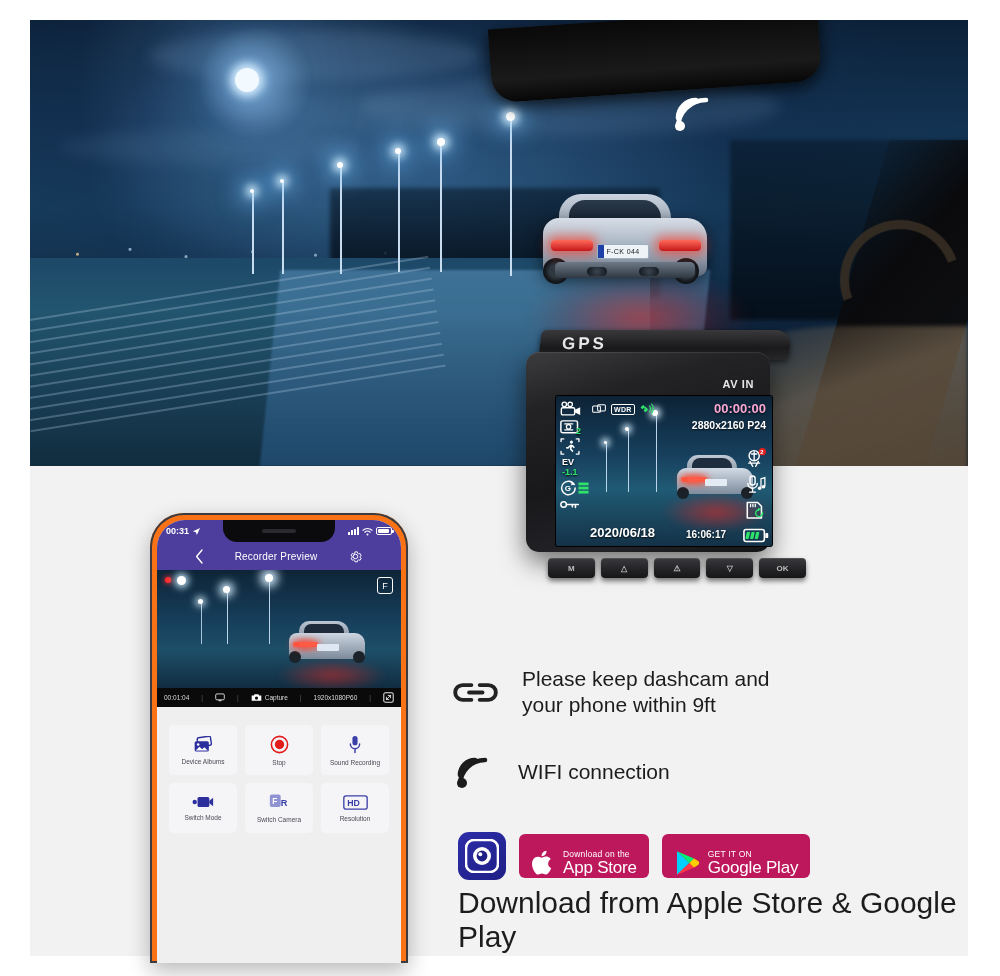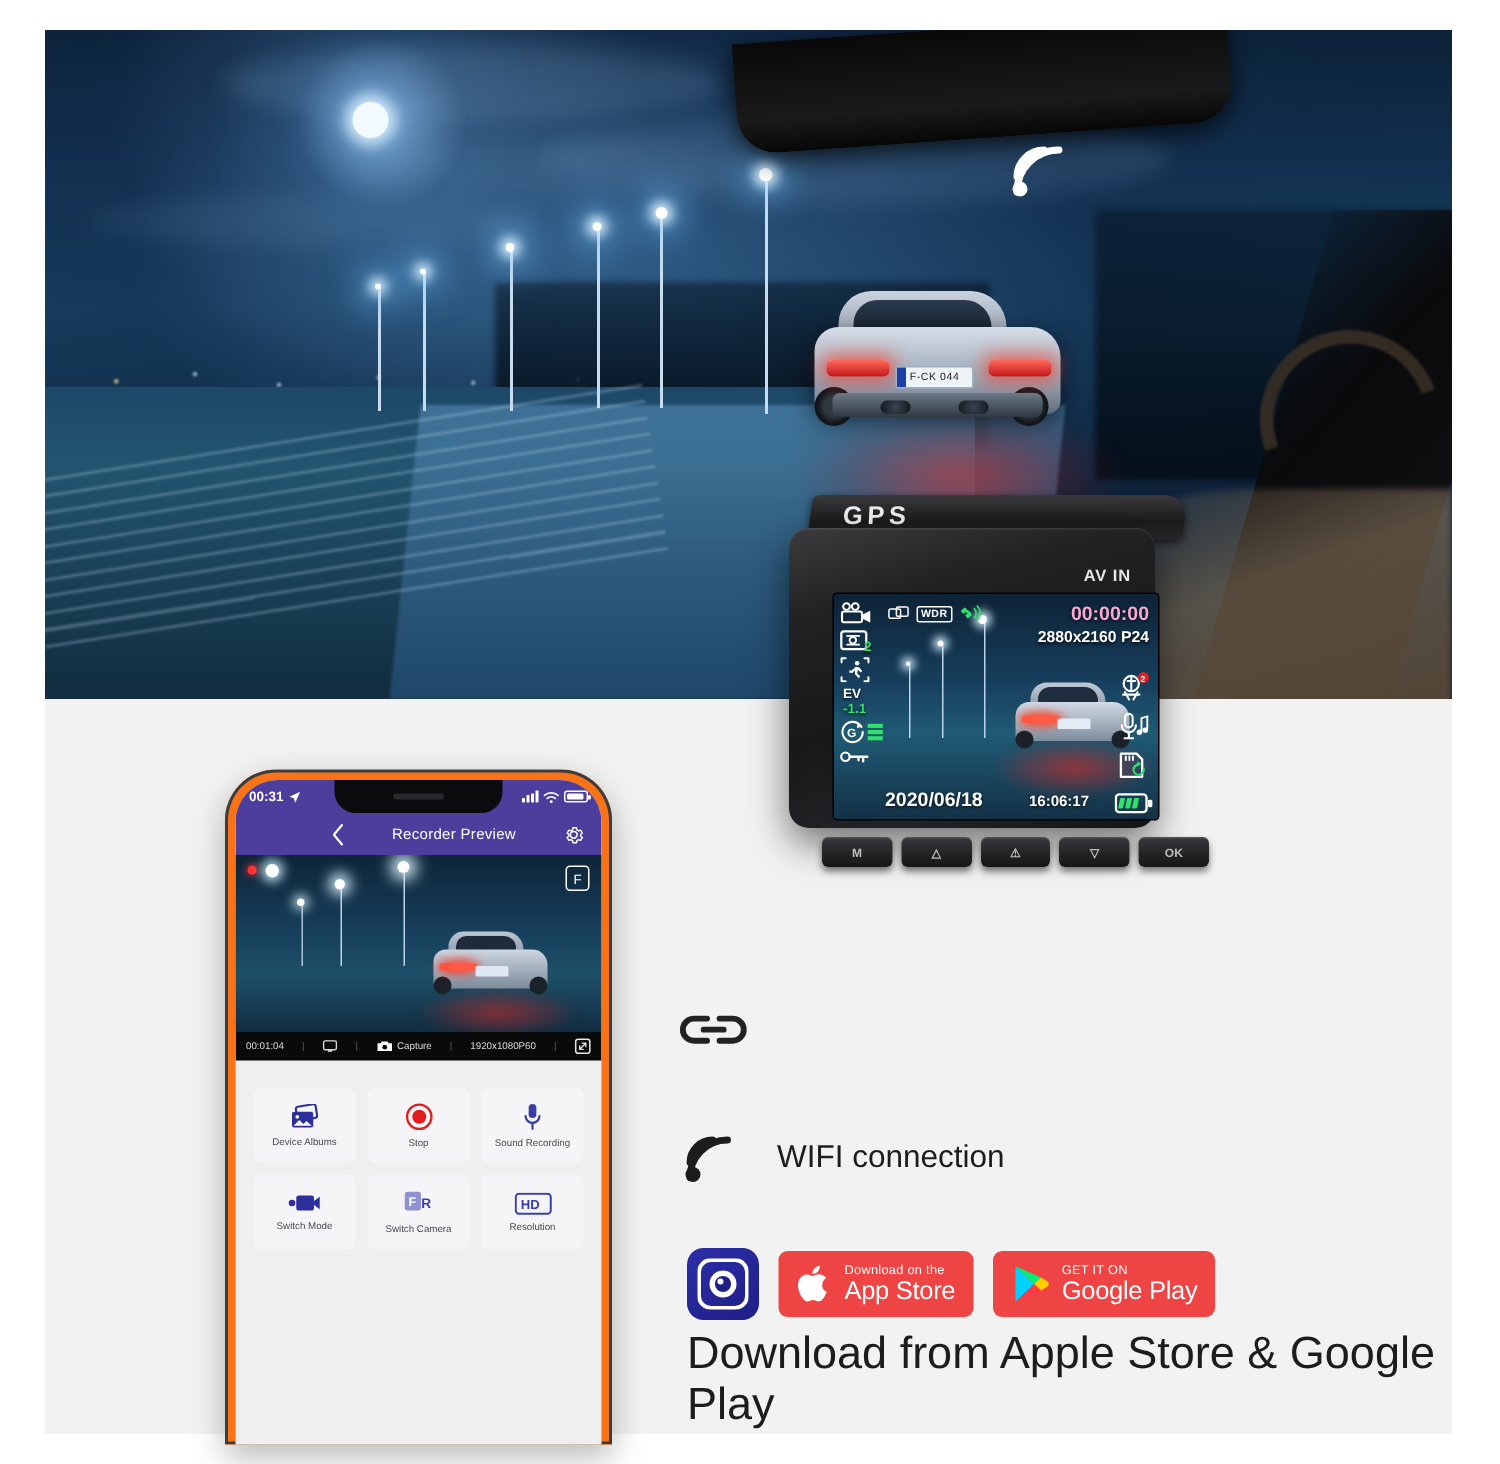--- a/index.html
+++ b/index.html
@@ -114,21 +114,21 @@
   .sb-left { display:flex; align-items:center; gap:3px; }
   .sb-right { display:flex; align-items:center; gap:3px; }
   .bars { display:flex; align-items:flex-end; gap:1px; height:8px; }
   .bars i { width:2px; background:#fff; border-radius:.5px; }
   .bars i:nth-child(1){height:3px}.bars i:nth-child(2){height:5px}
   .bars i:nth-child(3){height:6.5px}.bars i:nth-child(4){height:8px}
   .batt { width:16px; height:8px; border:1px solid #fff; border-radius:2px; position:relative; }
   .batt::after { content:""; position:absolute; right:-3px; top:2px; width:2px; height:3px; background:#fff; border-radius:0 1px 1px 0; }
   .batt i { position:absolute; left:1px; top:1px; bottom:1px; width:11px; background:#fff; border-radius:1px; }
   .appbar { height:28px; background:#4d3d9c; color:#fff; display:flex; align-items:center;
-    justify-content:flex-end; padding:0 11px;gap:31px; }
+    justify-content:center; padding:0 11px;gap:31px; }
   .appbar .title { font-size:10px; letter-spacing:.2px; }
   .preview { position:relative; height:118px; overflow:hidden; background:#0b1a2c; }
   .preview .sky2 { position:absolute; inset:0;
     background:linear-gradient(180deg,#0e2437 0%, #17405d 45%, #1d4f68 68%, #112c40 100%); }
   .preview .rec { position:absolute; left:8px; top:7px; width:6px; height:6px; border-radius:50%;
     background:#ff2d2d; box-shadow:0 0 5px 1px rgba(255,45,45,.7); }
   .preview .moon2 { position:absolute; left:20px; top:6px; width:9px; height:9px; border-radius:50%;
     background:#fff; box-shadow:0 0 7px 3px rgba(200,235,255,.9); }
   .fbadge { position:absolute; right:8px; top:7px; width:16px; height:17px; border:1.4px solid #fff;
     border-radius:3px; color:#fff; font-size:9px; display:flex; align-items:center; justify-content:center; }
@@ -218,21 +218,21 @@
 
   
   .feat { position:absolute; }
   .feat-row { display:flex; align-items:center; gap:22px; }
   .feat-txt { font-size:21px; color:#1c1c1c; line-height:1.22; }
   .feat-txt2 { font-size:21px; color:#1c1c1c; }
 
   .badges { position:absolute; left:458px; top:832px; display:flex; align-items:center; gap:13px; }
   .app-logo { width:48px; height:48px; border-radius:11px;
     background:linear-gradient(145deg,#2d2ea8,#1e1f86); display:flex; align-items:center; justify-content:center; }
-  .store { height:44px; background:#ef4444; border-radius:6px; display:flex; align-items:center;
+  .store { height:44px; background:#be185d; border-radius:6px; display:flex; align-items:flex-end;
     gap:8px; padding:1px 12px; color:#fff; }
   .store .s1 { font-size:8.5px; letter-spacing:.2px; line-height:1.1; }
   .store .s2 { font-size:17px; font-weight:normal; line-height:1.05; letter-spacing:-.2px; }
   .dl-caption { position:absolute; left:458px; top:886px; font-size:30px; color:#1c1c1c; }
 </style>
 </head>
 <body>
 
 <div class="page">
 
@@ -592,20 +592,24 @@
 
   <div class="feat" style="left:452px; top:666px;">
     <div class="feat-row">
       <svg width="48" height="40" viewBox="0 0 52 42">
         <g fill="none" stroke="#222222" stroke-width="4.2" stroke-linecap="round">
           <path d="M21 13.5 H11.5 a8 8 0 0 0 0 16 H21"></path>
           <path d="M30 13.5 H39.5 a8 8 0 0 1 0 16 H30"></path>
           <path d="M18.5 21.5 H33"></path>
         </g>
       </svg>
+      <div class="feat-txt">
+        <div>Please keep dashcam and</div>
+        <div>your phone within 9ft</div>
+      </div>
     </div>
   </div>
 
   <div class="feat" style="left:452px; top:752px;">
     <div class="feat-row">
       <svg width="44" height="40" viewBox="0 0 44 40">
         <g fill="none" stroke="#1c1c1c" stroke-width="4.6" stroke-linecap="round">
           <path d="M8 33 A25 25 0 0 1 33 8"></path>
           <path d="M8 23 A15 15 0 0 1 23 8"></path>
         </g>

